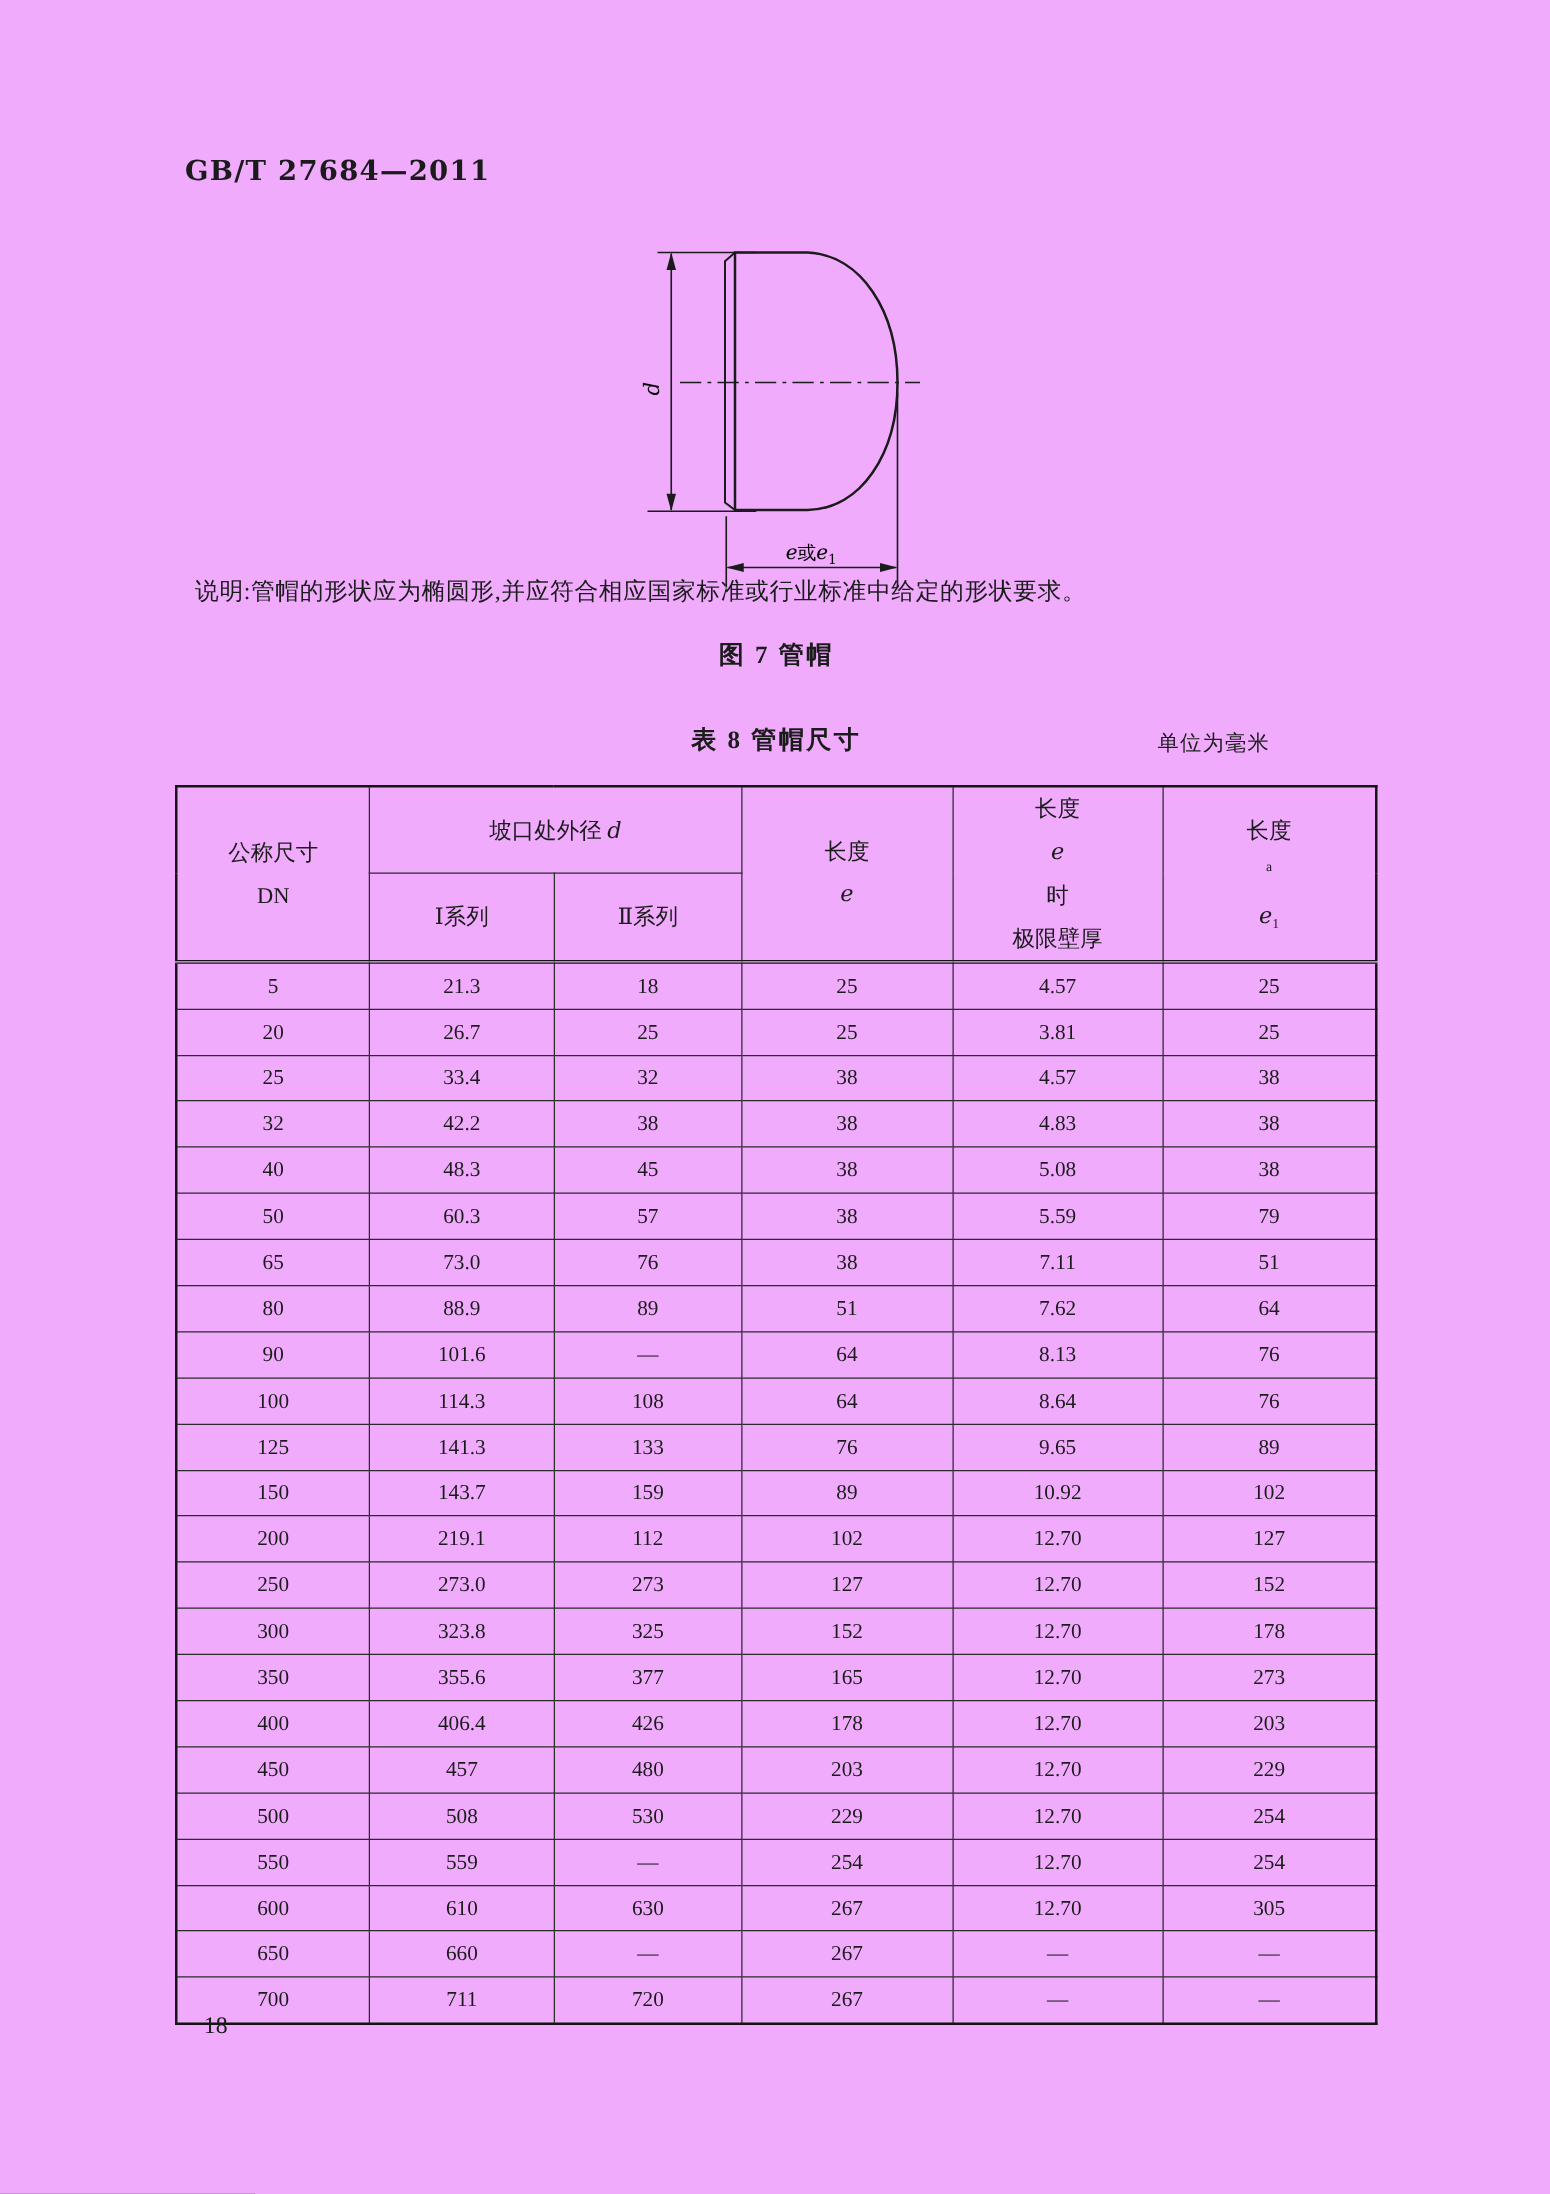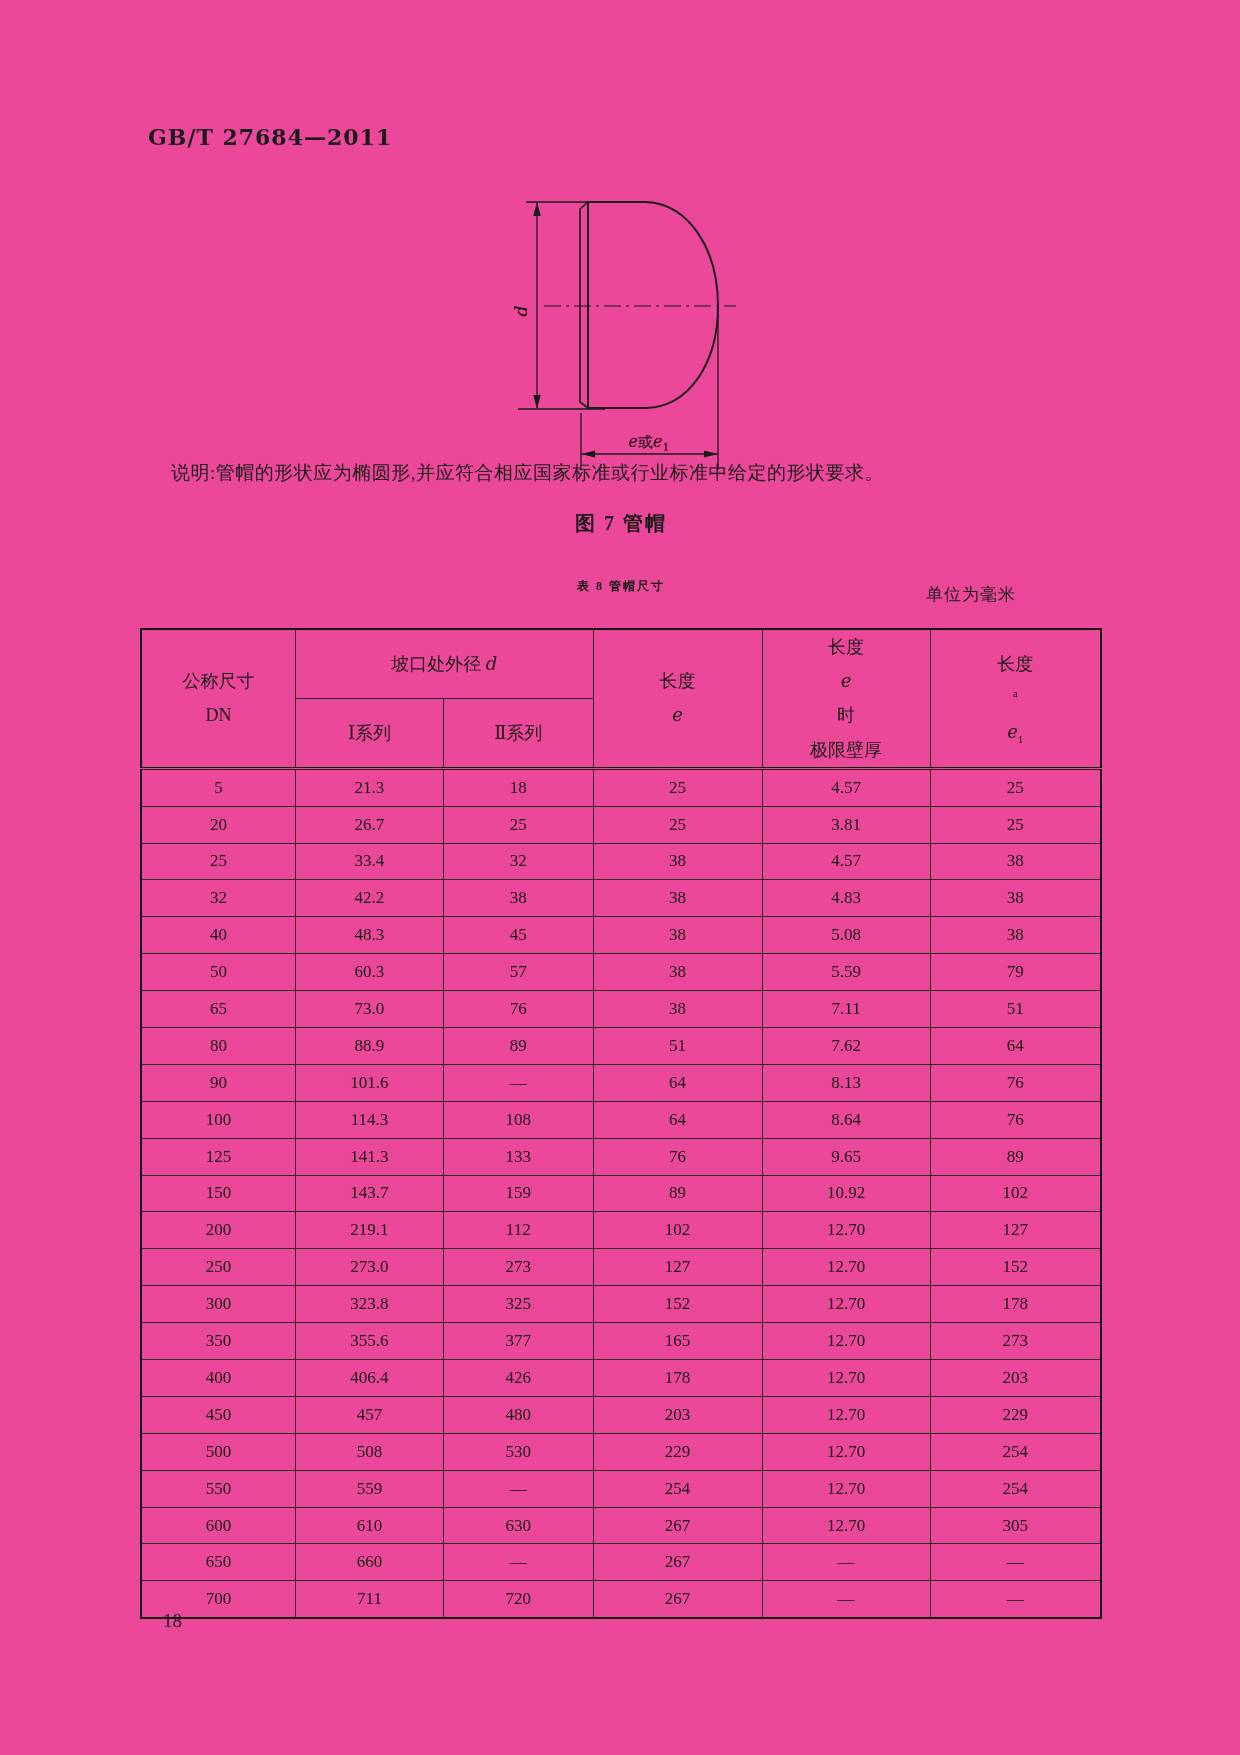--- a/index.html
+++ b/index.html
@@ -1,41 +1,41 @@
 <!DOCTYPE html>
 <html><head>
 <meta charset="utf-8">
 <style>
   html,body{margin:0;padding:0;background:#888;}
   .page{
     position:relative;
     width:1240px;height:1755px;
     margin:0 auto;
-    background:#ec4899;
+    background:#f0abfc;
     color:#1b1b1b;
     font-family:"Liberation Serif","DejaVu Serif",serif;
     overflow:hidden;
   }
   .std-code{
     position:absolute;left:148px;top:124px;
     font-size:22px;font-weight:bold;letter-spacing:1px;
     font-family:"DejaVu Serif","Liberation Serif",serif;
   }
   .figure-wrap{position:absolute;left:430px;top:156px;width:320px;height:322px;}
   .figure-note{
-    position:absolute;left:171px;top:460px;width:860px;
+    position:absolute;left:156px;top:460px;width:860px;
     font-size:19px;letter-spacing:0.5px;
   }
   .figure-title{
     position:absolute;left:140px;top:510px;width:962px;
     text-align:center;font-size:20px;font-weight:bold;letter-spacing:2px;
   }
   .table-title{
     position:absolute;left:140px;top:578px;width:962px;
-    text-align:center;font-size:12px;font-weight:bold;letter-spacing:2px;
+    text-align:center;font-size:20px;font-weight:bold;letter-spacing:2px;
   }
   .unit-note{
     position:absolute;left:840px;top:583px;width:262px;
     text-align:center;font-size:17px;letter-spacing:1px;
   }
   table.dim{
     position:absolute;left:140px;top:628px;
     width:962px;height:917px;
     border-collapse:collapse;table-layout:fixed;
     font-size:17px;

